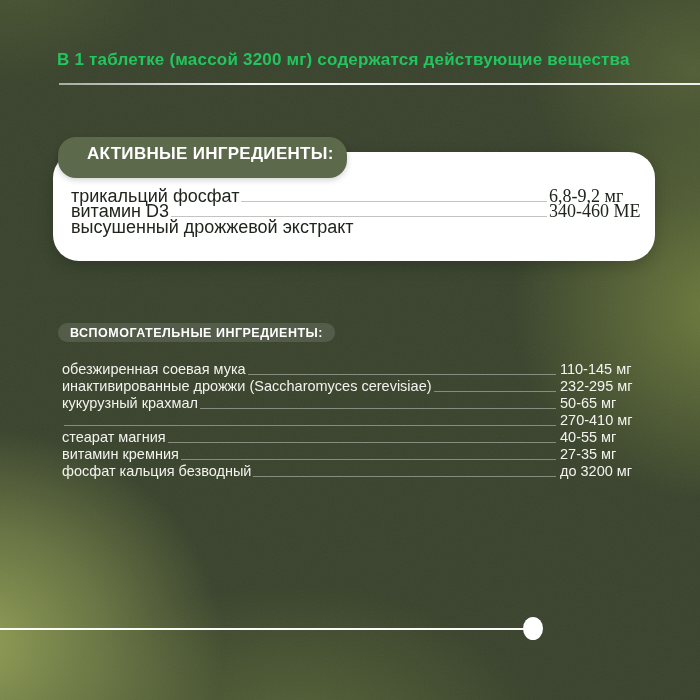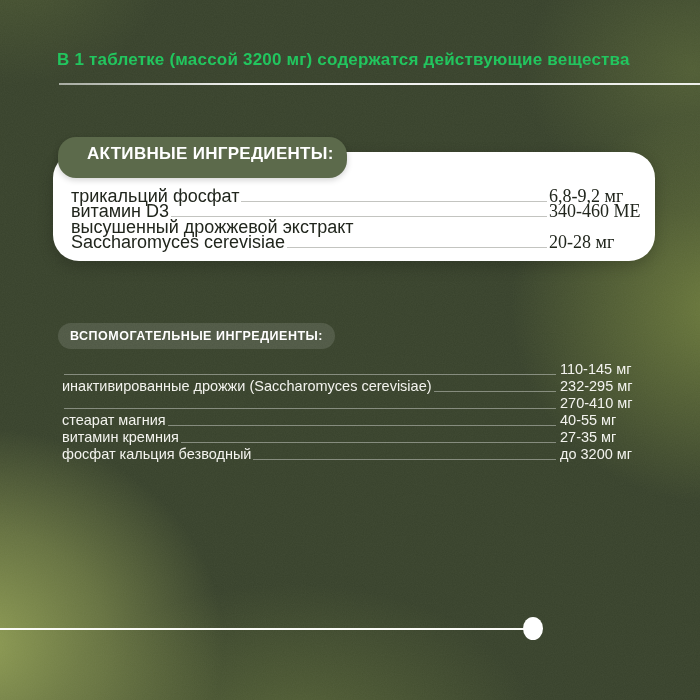--- a/index.html
+++ b/index.html
@@ -41,21 +41,21 @@
   .card-rows{
     position:absolute;left:18px;right:14px;top:36px;
     color:#21261d;font-size:18px;
   }
   .card-rows .row{display:flex;align-items:flex-end;height:15.5px;}
   .card-rows .lbl{white-space:nowrap;line-height:15px;}
   .card-rows .leader{flex:1;border-bottom:1px solid #c3c4c0;margin:0 2px 2px 2px;min-width:6px;}
   .card-rows .val{width:92px;white-space:nowrap;line-height:15px;font-family:Liberation Serif, serif;}
 
   .badge-aux{
-    position:absolute;left:58px;top:323px;height:26px;
+    position:absolute;left:58px;top:323px;height:19px;
     display:flex;align-items:center;
     padding:0 12px;border-radius:14px;
     background:rgba(255,255,255,0.12);color:#ffffff;
     font-size:12.5px;font-weight:bold;letter-spacing:0.5px;white-space:nowrap;
   }
   .aux-rows{
     position:absolute;left:62px;top:360px;width:578px;
     color:#f3f3ee;font-size:14.5px;
   }
   .aux-rows .row{display:flex;align-items:flex-end;height:17px;}
@@ -100,42 +100,43 @@
     <span class="lbl">витамин D3</span>
     <span class="leader"></span>
     <span class="val">340-460 МЕ</span>
   </div>
 
   <div class="row no-value">
     <span class="lbl">высушенный дрожжевой экстракт</span>
 
   </div>
 
-  <div class="row">
-    <span class="lbl">Saccharomyces cerevisiae</span>
-    <span class="leader"></span>
-    <span class="val">20-28 мг</span>
-  </div>
 </div>
 </div>
 
 <div class="badge-aux">ВСПОМОГАТЕЛЬНЫЕ ИНГРЕДИЕНТЫ:</div>
 
 <div class="aux-rows">
   <div class="row">
+    <span class="lbl">обезжиренная соевая мука</span>
     <span class="leader"></span>
     <span class="val">110-145 мг</span>
   </div>
 
   <div class="row">
     <span class="lbl">инактивированные дрожжи (Saccharomyces cerevisiae)</span>
     <span class="leader"></span>
     <span class="val">232-295 мг</span>
   </div>
 
+  <div class="row">
+    <span class="lbl">кукурузный крахмал</span>
+    <span class="leader"></span>
+    <span class="val">50-65 мг</span>
+  </div>
 
   <div class="row">
     <span class="leader"></span>
     <span class="val">270-410 мг</span>
   </div>
 
   <div class="row">
     <span class="lbl">стеарат магния</span>
     <span class="leader"></span>
     <span class="val">40-55 мг</span>

